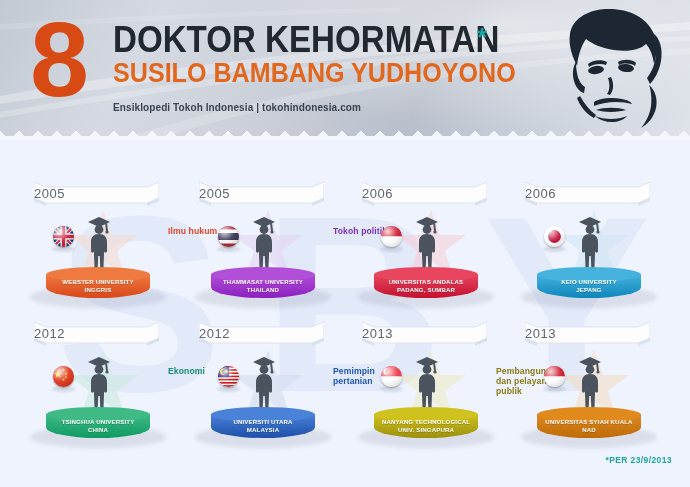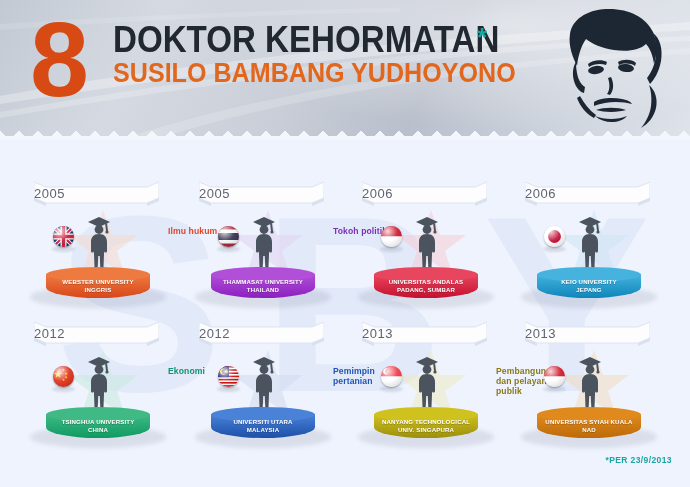--- a/index.html
+++ b/index.html
@@ -146,20 +146,21 @@
       <path d="M0,96 C140,70 300,52 440,40 C560,30 640,26 690,22 L690,30 C630,34 545,40 440,50 C300,62 150,80 0,104 Z" fill="#ffffff" opacity=".30"></path>
       <path d="M0,112 C150,86 320,62 470,50 C580,41 650,38 690,36 L690,41 C640,43 570,47 470,56 C320,70 150,92 0,118 Z" fill="#ffffff" opacity=".22"></path>
       <path d="M120,140 C230,102 380,76 520,62 C600,54 660,50 690,48 L690,54 C650,56 590,60 520,68 C380,84 250,108 155,140 Z" fill="#ffffff" opacity=".18"></path>
       <path d="M0,24 C120,16 260,10 400,8 L400,12 C260,15 120,21 0,30 Z" fill="#ffffff" opacity=".12"></path>
     </svg>
 
     <div class="big-eight">8</div>
     <div class="title-1">DOKTOR KEHORMATAN</div>
     <div class="title-star">*</div>
     <div class="title-2">SUSILO BAMBANG YUDHOYONO</div>
+    <div class="subtitle">Ensiklopedi Tokoh Indonesia | tokohindonesia.com</div>
 
     <svg class="sby-face" viewBox="0 0 170 130">
       <g fill="#1d2733">
         <path d="M60,30 C62,16 76,6 96,5 C118,4 136,13 143,28 C148,39 147,51 144,60 C143,52 140,44 136,40 C130,46 118,48 104,46 C92,44 82,40 76,35 C71,42 68,52 67,62 C63,54 58,42 60,30 Z"></path>
         <path d="M143,29 C150,34 153,45 151,57 C149,68 144,76 140,80 L137,74 C142,68 146,58 146,48 C146,40 145,33 143,29 Z"></path>
         <path d="M66,58 C63,62 62,70 64,77 C66,84 70,88 74,89 L75,83 C71,81 68,75 67,69 C66,64 66,60 66,58 Z"></path>
         <ellipse cx="86" cy="66" rx="8" ry="4" transform="rotate(-8 86 66)"></ellipse>
         <ellipse cx="116" cy="64" rx="8" ry="4" transform="rotate(6 116 64)"></ellipse>
         <path d="M78,60 C82,56 92,55 97,58 L96,61 C91,59 83,60 79,63 Z"></path>
         <path d="M108,58 C113,55 122,55 126,59 L125,62 C121,59 113,59 109,61 Z"></path>

